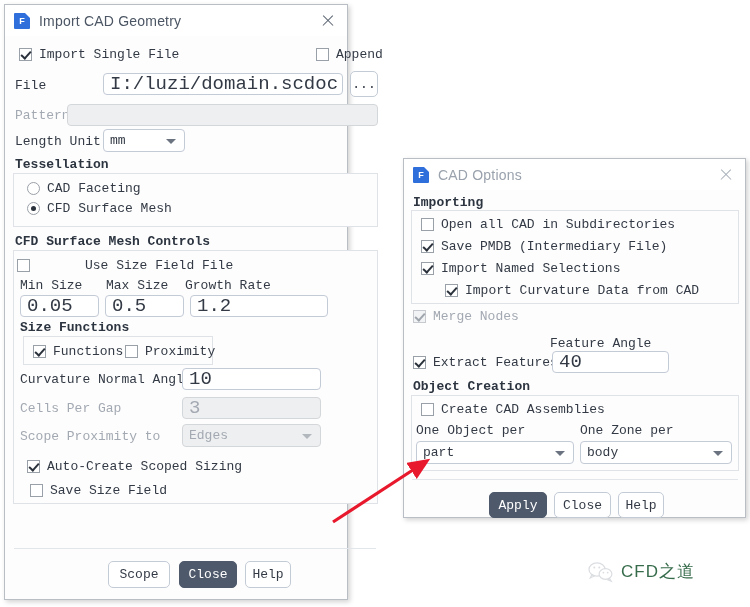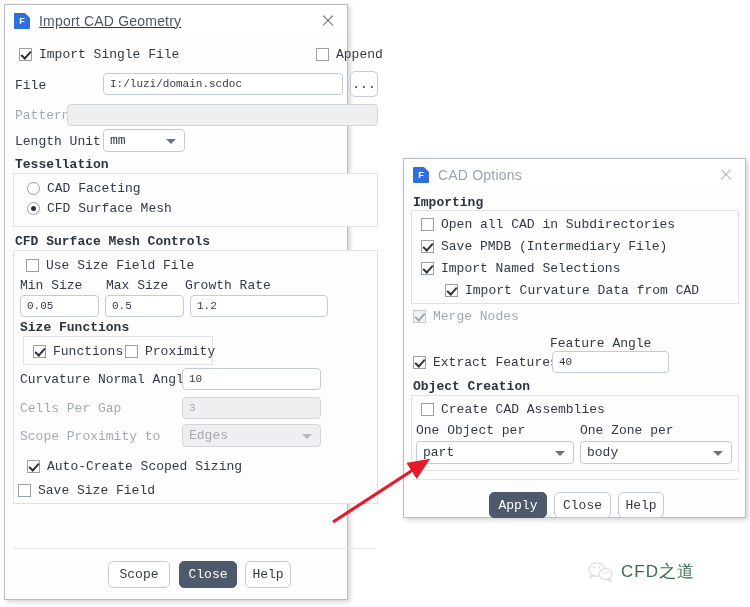--- a/index.html
+++ b/index.html
@@ -80,21 +80,21 @@
     background:#fff;box-sizing:border-box;position:relative;cursor:pointer;
   }
   .rb.on::after{
     content:"";position:absolute;left:3px;top:3px;width:5px;height:5px;
     border-radius:50%;background:#2b323c;
   }
 
   .inp{
     border:1px solid #c3cbd6;border-radius:4px;background:#fff;
     height:22px;box-sizing:border-box;
-    font-family:"Liberation Mono","DejaVu Sans Mono",monospace;font-size:11px;
+    font-family:"Liberation Mono","DejaVu Sans Mono",monospace;font-size:19px;
     color:#333a45;padding:0 6px;line-height:20px;white-space:nowrap;overflow:hidden;
   }
   .inp.dis{background:#eeeff0;border-color:#d4d7da;color:#a3a9b2;}
 
   .sel{
     border:1px solid #c3cbd6;border-radius:4px;background:#fff;
     height:23px;box-sizing:border-box;position:relative;
     font-size:13px;color:#333a45;padding:0 6px;line-height:21px;
     white-space:nowrap;overflow:hidden;cursor:pointer;
   }
@@ -130,21 +130,21 @@
     display:flex;align-items:center;opacity:.85;
   }
   .wm-text{
     font-family:"Liberation Sans",sans-serif;font-size:17px;color:#14532d;
     letter-spacing:1px;margin-left:7px;
   }
 </style>
 </head>
 <body>
 
-<div class="dialog" style="left:4px;top:4px;width:344px;height:596px;text-decoration:underline;">
+<div class="dialog" style="left:4px;top:4px;width:344px;height:596px;">
 
   <div class="titlebar">
     <span class="app-icon"></span>
     <span class="title-text">Import CAD Geometry</span>
     <span class="close-x"></span>
   </div>
 
   <div class="row" style="position:absolute;left:14px;top:42px;">
     <span class="cb on"></span>
     <span class="lbl" style="margin-left:7px;">Import Single File</span>
@@ -175,21 +175,21 @@
     </div>
     <div class="row" style="position:absolute;left:13px;top:27px;">
       <span class="rb on"></span>
       <span class="lbl" style="margin-left:7px;">CFD Surface Mesh</span>
     </div>
   </div>
 
   <span class="sect-title" style="position:absolute;left:10px;top:229px;">CFD Surface Mesh Controls</span>
   <div class="gbox" style="position:absolute;left:8px;top:245px;width:365px;height:254px;">
 
-    <div class="row" style="position:absolute;left:12px;top:7px;">
+    <div class="row" style="position:absolute;left:3px;top:7px;gap:48px;">
       <span class="cb"></span>
       <span class="lbl" style="margin-left:7px;">Use Size Field File</span>
     </div>
 
     <span class="lbl" style="position:absolute;left:6px;top:27px;">Min Size</span>
     <span class="lbl" style="position:absolute;left:92px;top:27px;">Max Size</span>
     <span class="lbl" style="position:absolute;left:171px;top:27px;">Growth Rate</span>
 
     <div class="inp" style="position:absolute;left:6px;top:44px;width:79px;">0.05</div>
     <div class="inp" style="position:absolute;left:91px;top:44px;width:79px;">0.5</div>
@@ -216,21 +216,21 @@
     <span class="lbl dis" style="position:absolute;left:6px;top:178px;">Scope Proximity to</span>
     <div class="sel dis" style="position:absolute;left:168px;top:173px;width:139px;">
       <span>Edges</span>
       <span class="arw"></span>
     </div>
 
     <div class="row" style="position:absolute;left:13px;top:208px;">
       <span class="cb on"></span>
       <span class="lbl" style="margin-left:7px;">Auto-Create Scoped Sizing</span>
     </div>
-    <div class="row" style="position:absolute;left:4px;top:232px;">
+    <div class="row" style="position:absolute;left:16px;top:232px;">
       <span class="cb"></span>
       <span class="lbl" style="margin-left:7px;">Save Size Field</span>
     </div>
   </div>
 
 
   <div class="hr" style="left:9px;top:543px;width:362px;"></div>
 
   <div class="btn" style="position:absolute;left:103px;top:556px;width:62px;height:27px;">Scope</div>
   <div class="btn primary" style="position:absolute;left:174px;top:556px;width:58px;height:27px;">Close</div>

